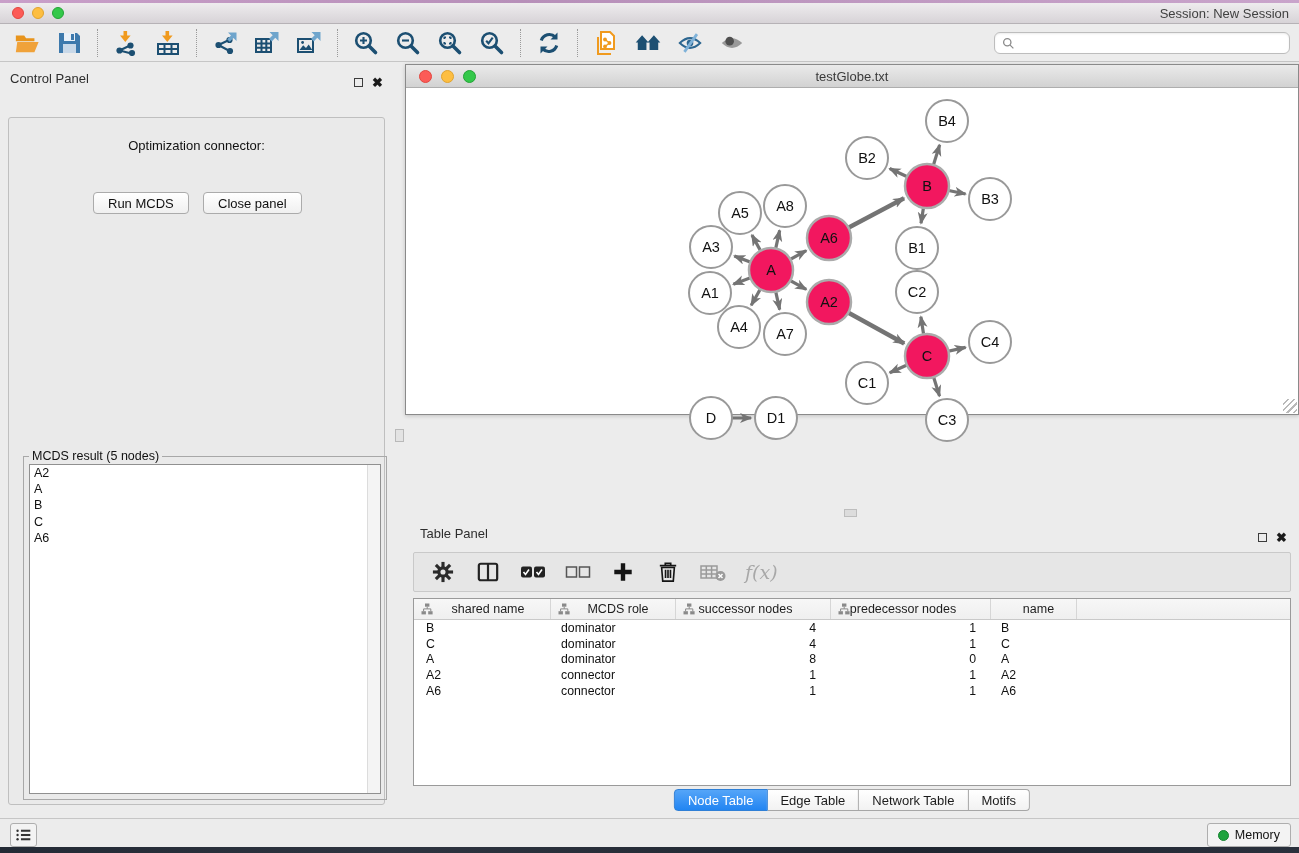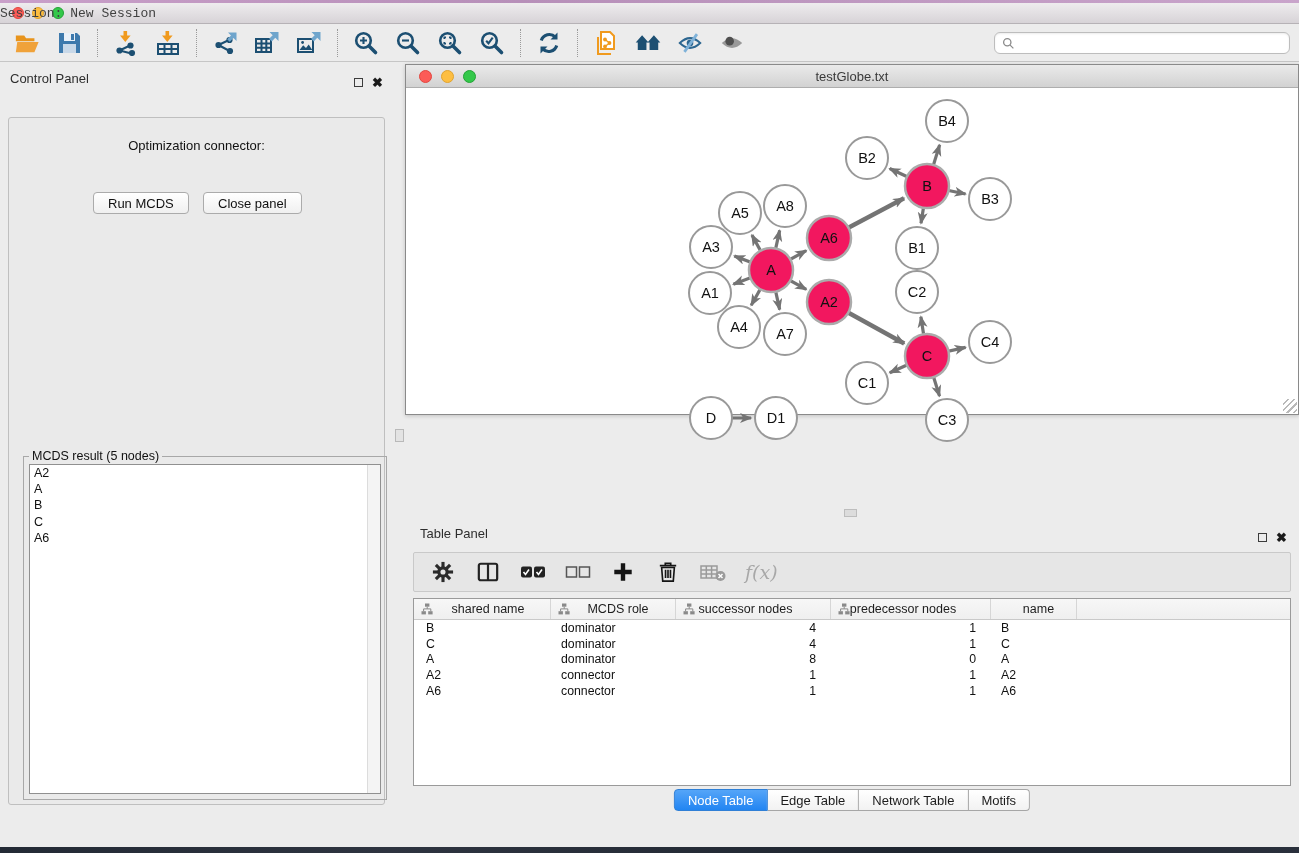--- a/index.html
+++ b/index.html
@@ -12,21 +12,21 @@
   .desktop-bottom { position:absolute; left:0; top:847px; width:100%; height:6px; background:linear-gradient(90deg,#232a35,#2e3440 30%,#1f2630 70%,#2a303c); }
 
   
   .titlebar { position:absolute; left:0; top:3px; width:100%; height:21px;
     background:linear-gradient(#eeecee,#d7d3d7); border-bottom:1px solid #b6b2b6;
     display:flex; align-items:center; }
   .tl { width:12px; height:12px; border-radius:50%; margin-left:8px; display:inline-block; }
   .tl.red { background:#fc5b57; border:1px solid #e2463f; margin-left:12px; }
   .tl.yellow { background:#fdbe41; border:1px solid #e0a32e; }
   .tl.green { background:#34c84a; border:1px solid #23a336; }
-  .titlebar .title { position:absolute; left:0; right:10px; text-align:left; font-size:13px; color:#414141;font-family:Liberation Mono, monospace; }
+  .titlebar .title { position:absolute; left:0; right:10px; text-align:right; font-size:13px; color:#414141; }
 
   
   .toolbar { position:absolute; left:0; top:24px; width:100%; height:38px; border-bottom:1px solid #c6c6c6;
     display:flex; align-items:center; padding-left:6px; background:#ececec; }
   .ti { width:30px; height:30px; margin:0 6px; display:flex; align-items:center; justify-content:center; cursor:default; }
   .ti svg { width:26px; height:26px; }
   .tb-sep { width:0; height:28px; border-left:1px dotted #9a9a9a; margin:0 7px; }
   .searchbox { position:absolute; right:9px; top:8px; width:296px; height:22px; background:#fff;
     border:1px solid #bdbdbd; border-radius:6px; display:flex; align-items:center; padding-left:7px;
     box-shadow:inset 0 1px 2px rgba(0,0,0,.08); }
@@ -580,15 +580,33 @@
     </div>
 
     <div class="segbar tp-tabs" id="tp-tabs">
         <div class="seg sel">Node Table</div>
         <div class="seg">Edge Table</div>
         <div class="seg">Network Table</div>
         <div class="seg">Motifs</div>
       </div>
   </div>
 
+  <div class="statusbar">
+    <div class="menu-btn">
+      <svg viewBox="0 0 20 16">
+          <g fill="#333">
+            <circle cx="3" cy="3" r="1.4"></circle>
+            <rect x="7" y="1.8" width="11" height="2.4"></rect>
+            <circle cx="3" cy="8" r="1.4"></circle>
+            <rect x="7" y="6.8" width="11" height="2.4"></rect>
+            <circle cx="3" cy="13" r="1.4"></circle>
+            <rect x="7" y="11.8" width="11" height="2.4"></rect>
+          </g>
+        </svg>
+    </div>
+    <div class="memory-btn">
+      <span class="mem-dot"></span>
+      <span>Memory</span>
+    </div>
+  </div>
 
   <div class="desktop-bottom"></div>
 </div>
 
 </body></html>

